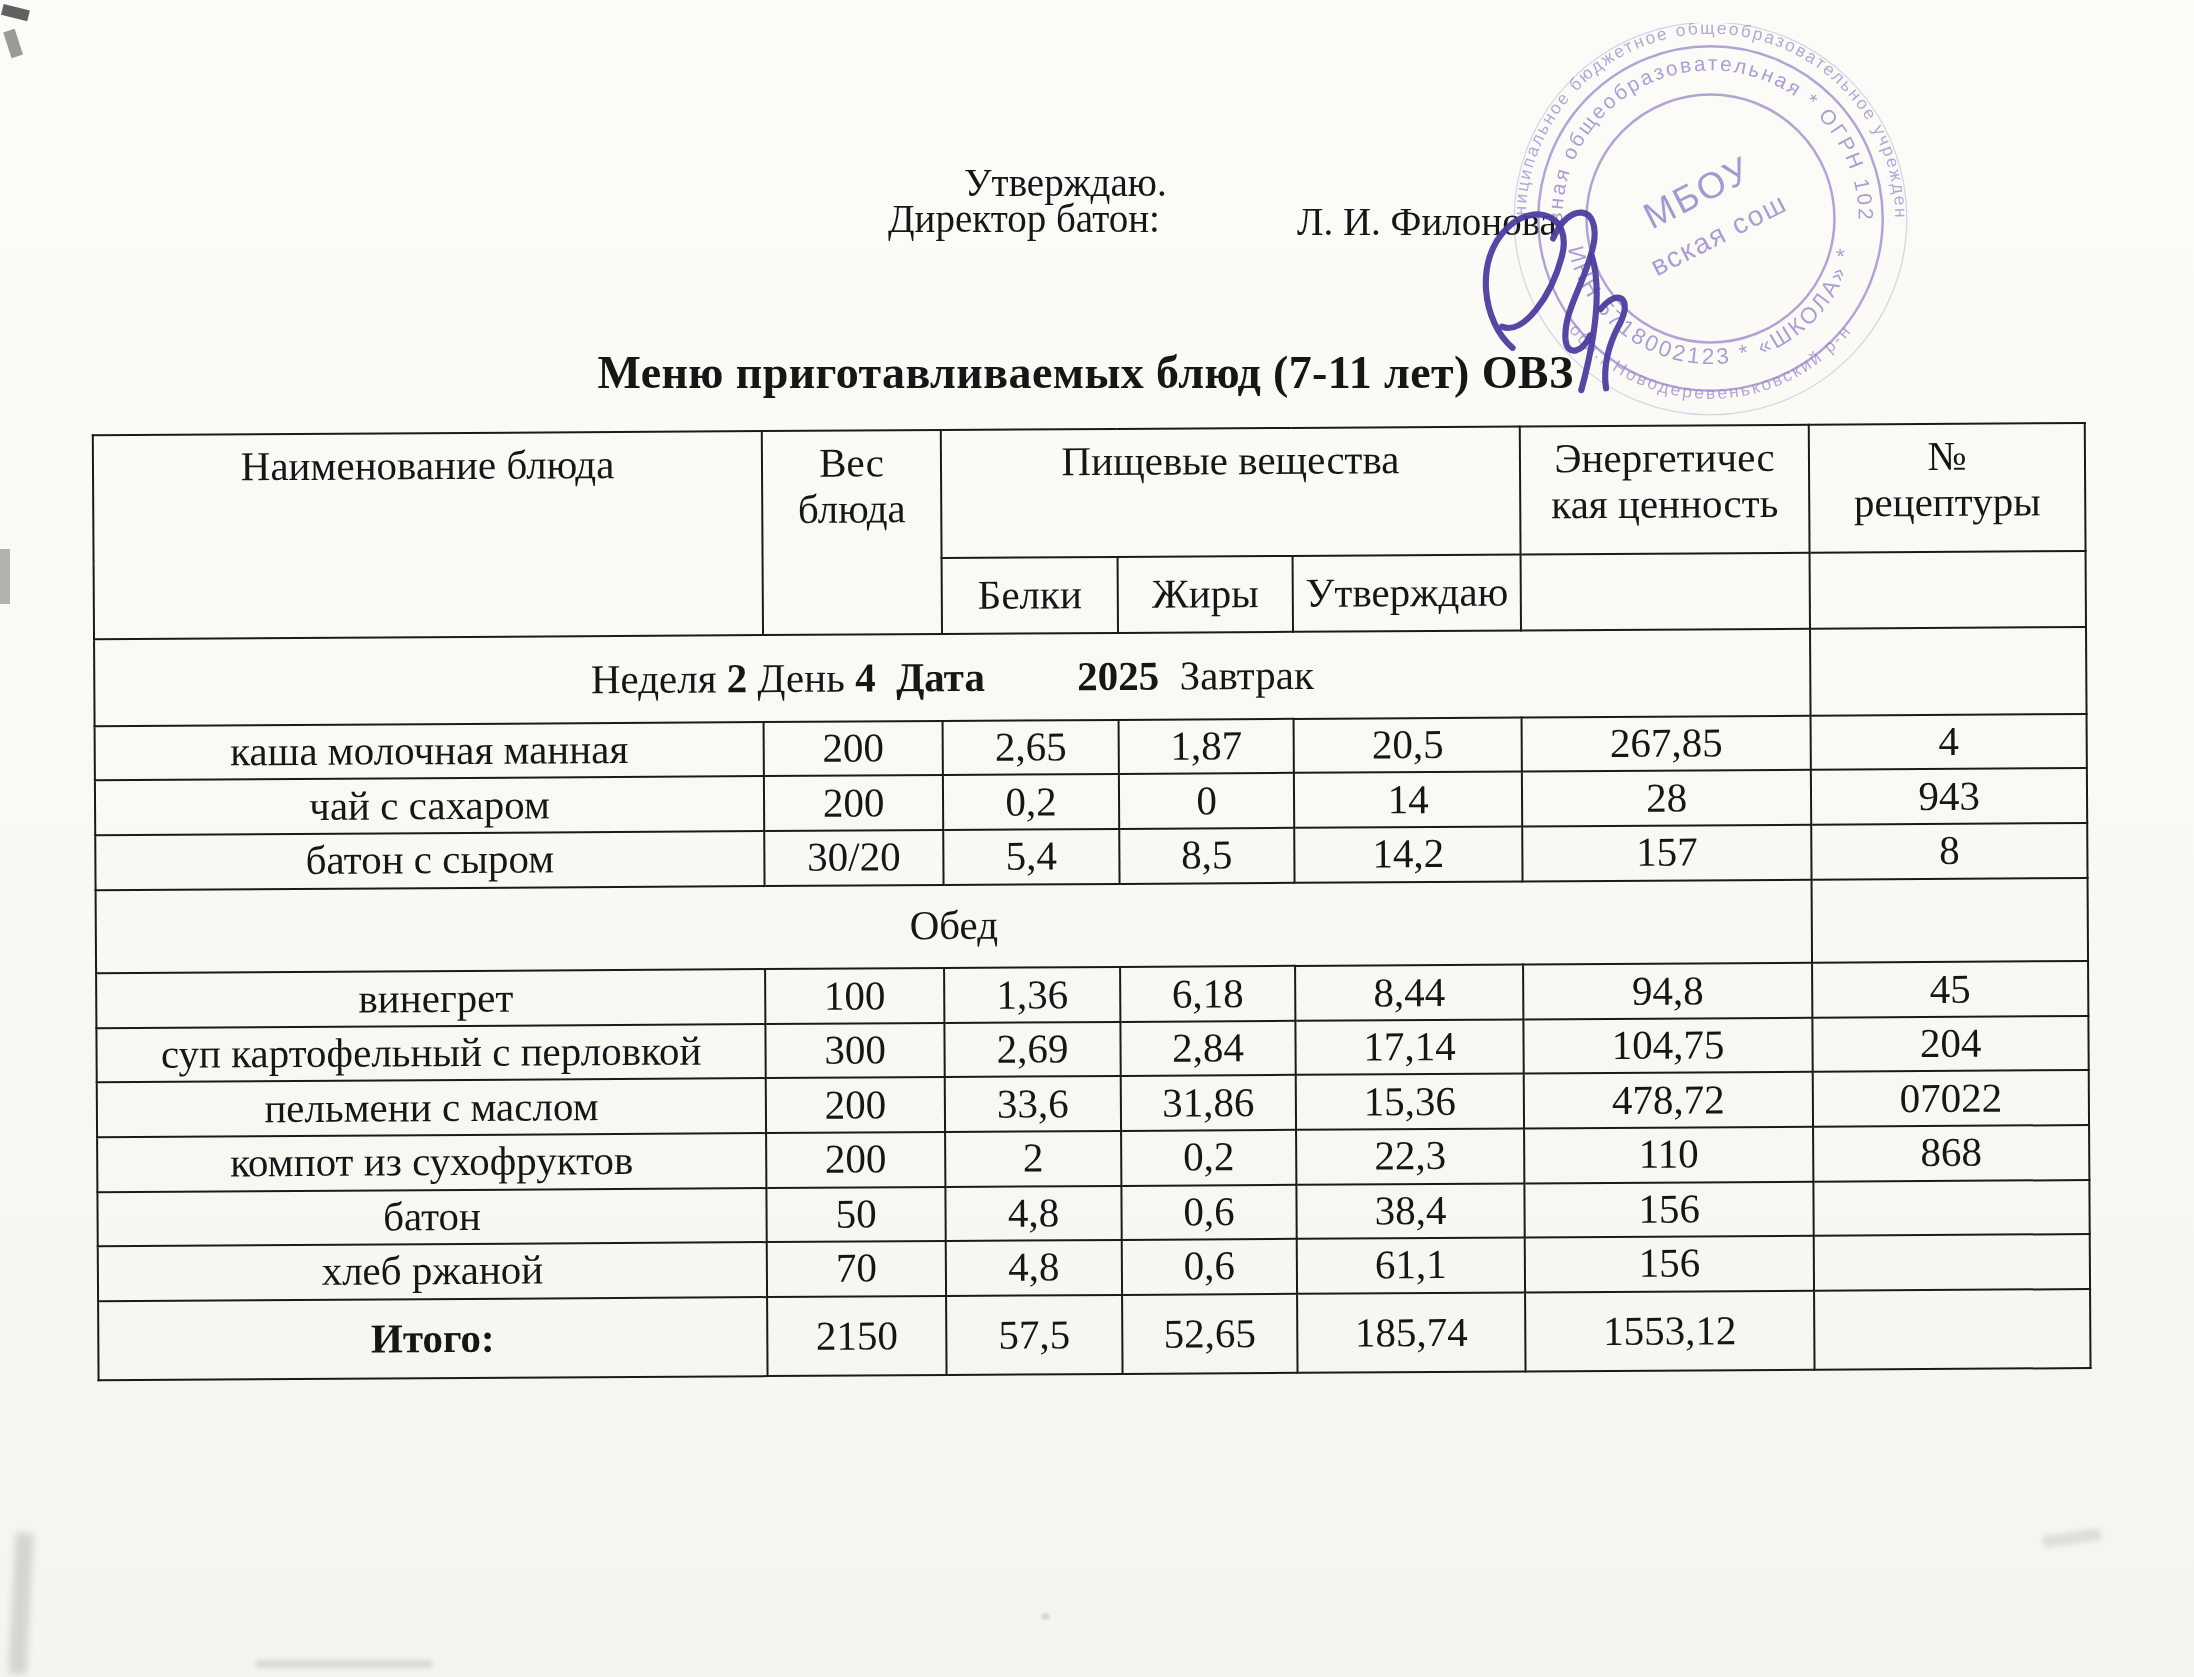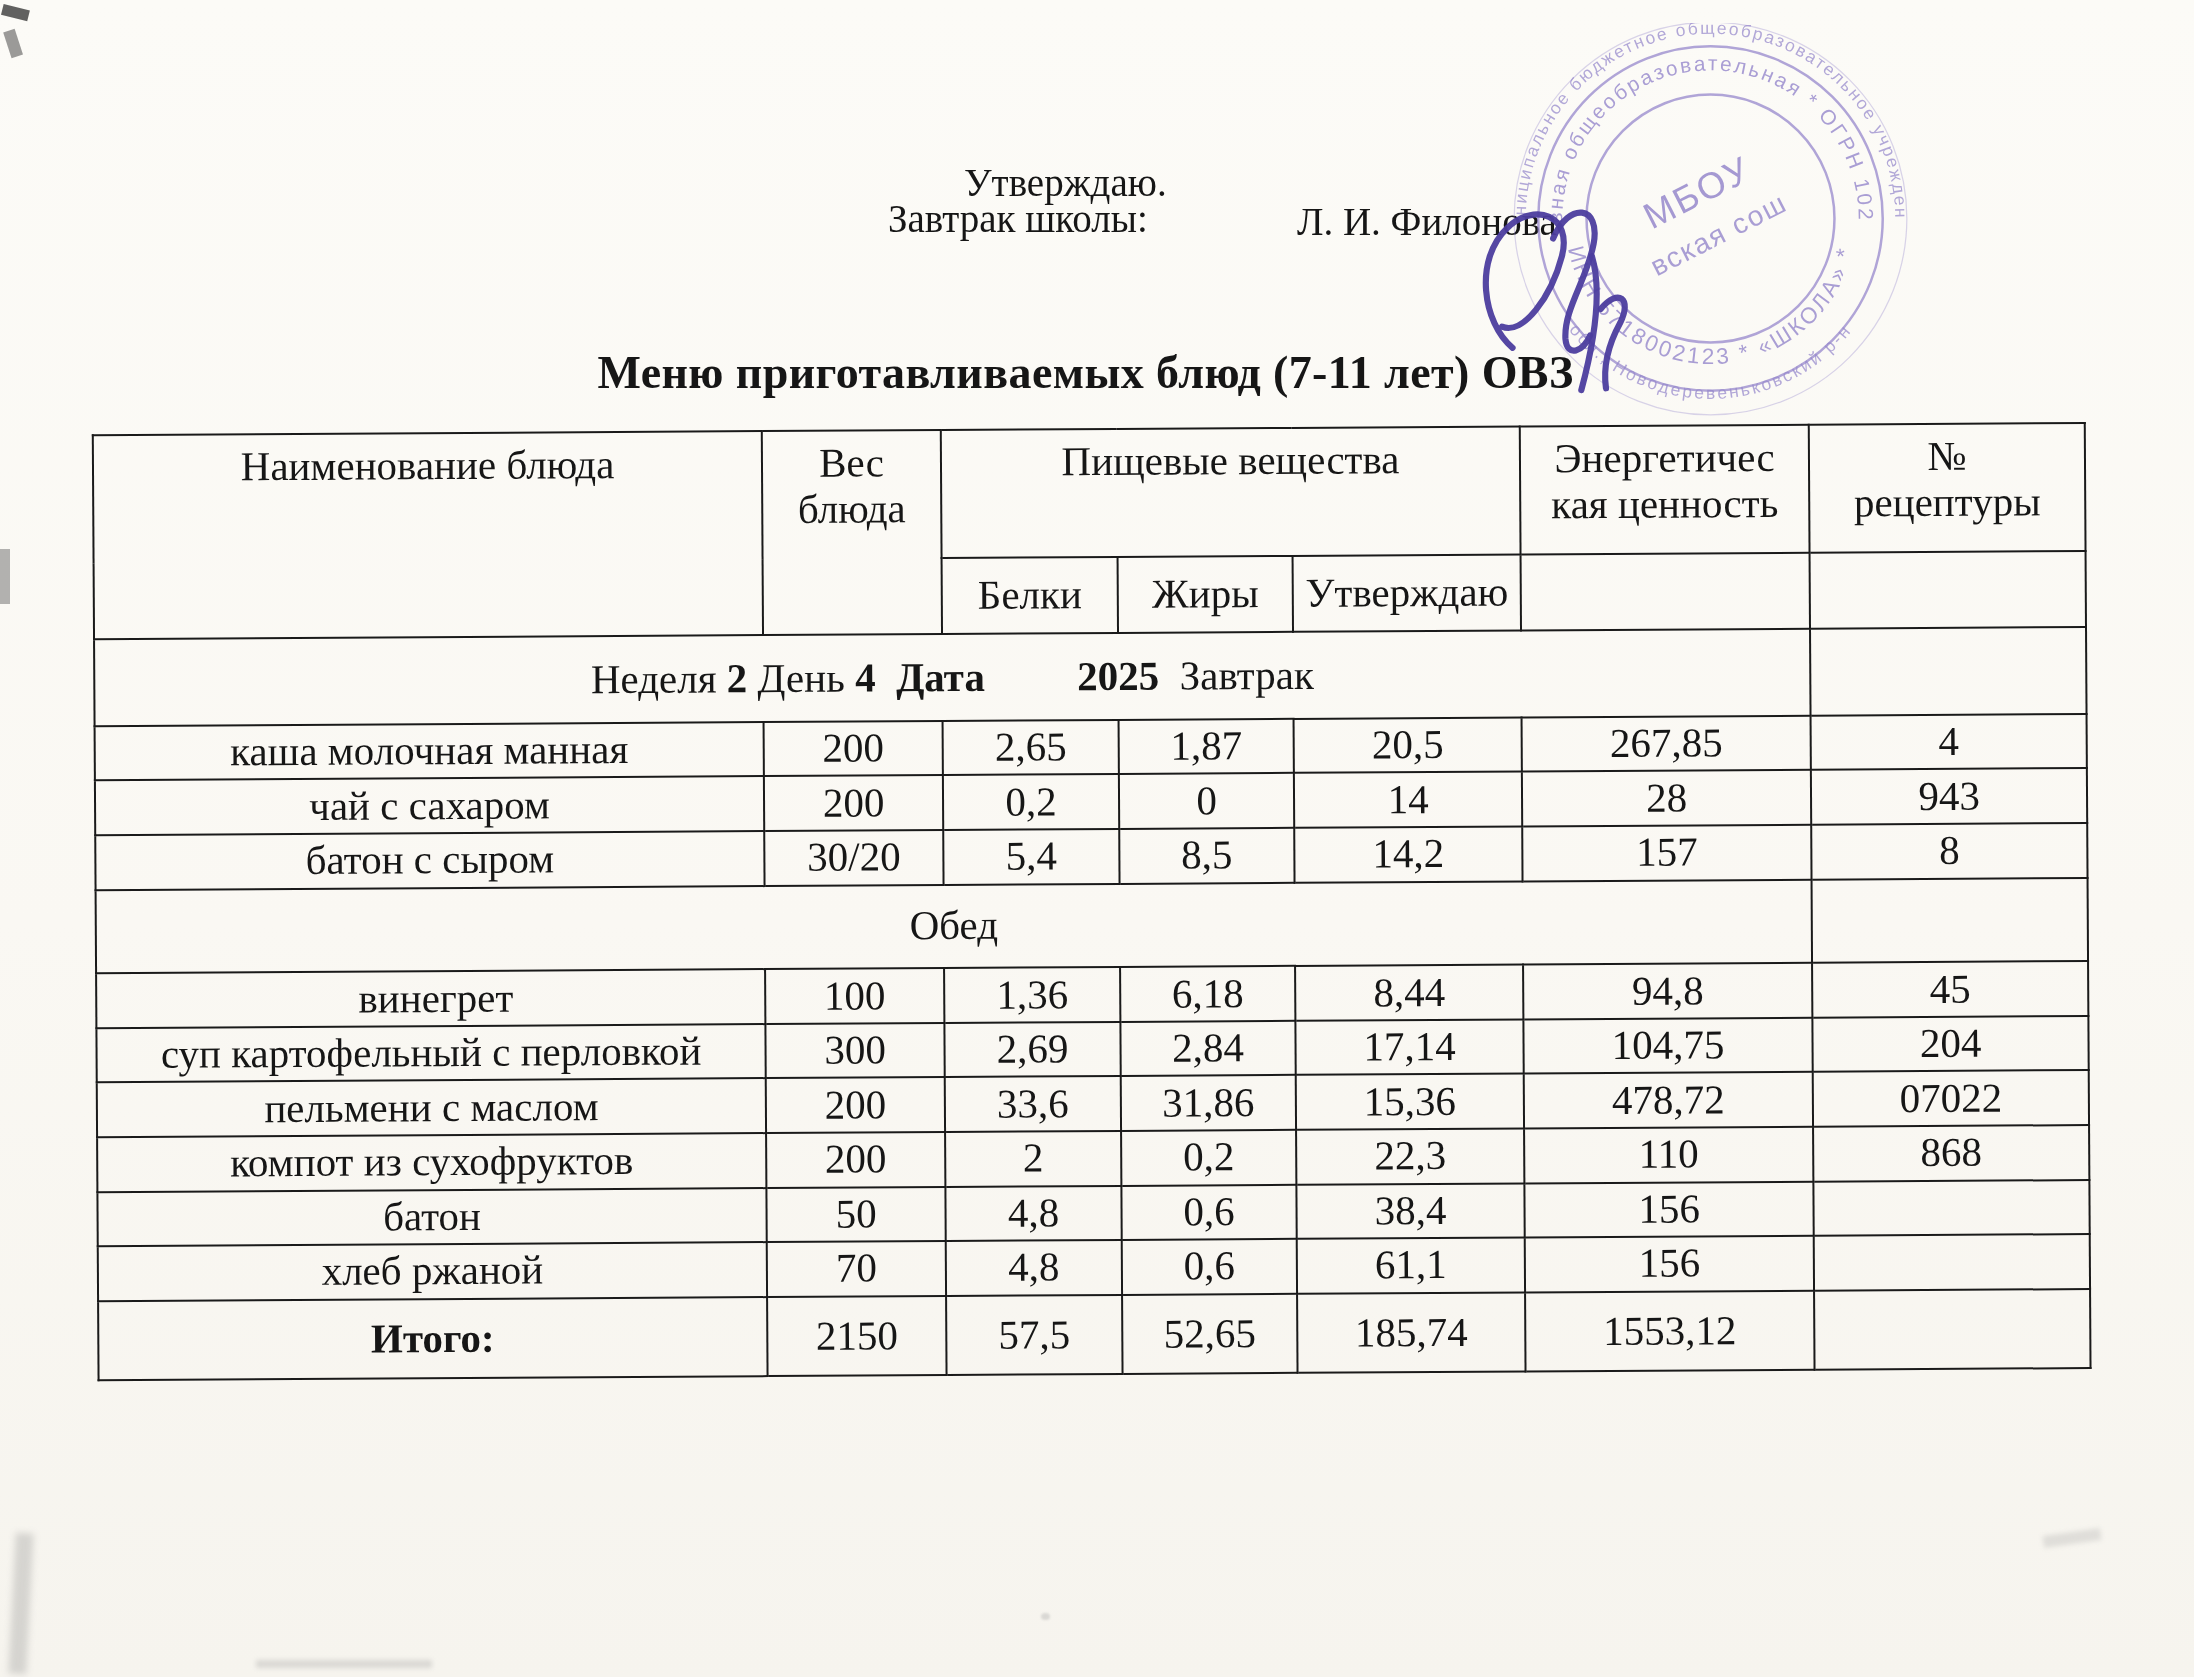--- a/index.html
+++ b/index.html
@@ -49,21 +49,21 @@
   .a3{left:0px;top:549px;width:9.7px;height:55px;opacity:.5;background:#6a6a6a;}
   .a4{left:12.4px;top:1533px;width:17.6px;height:141px;opacity:.3;background:#8a8a8a;filter:blur(3.5px);transform:rotate(3deg);}
   .a5{left:256px;top:1660px;width:176px;height:8px;opacity:.28;background:#909090;filter:blur(2.6px);}
   .a6{left:2043px;top:1532px;width:58px;height:12.4px;opacity:.25;background:#9a9a9a;filter:blur(2.6px);transform:rotate(-8deg);}
   .a7{left:1041px;top:1613px;width:8.8px;height:7px;opacity:.3;background:#999;border-radius:50%;filter:blur(0.9px);}
 </style>
 </head>
 <body>
 
 <div class="abs appr1">Утверждаю.</div>
-<div class="abs appr2">Завтрак школы:</div>
+<div class="abs appr2">Директор батон:</div>
 <div class="abs signer">Л. И. Филонова</div>
 
 <svg class="abs stamp" viewBox="0 0 500 500">
   <defs>
     <path id="p-ot" d="M 28,235 A 222,222 0 0 1 472,235"></path>
     <path id="p-ob" d="M 33,235 A 217,217 0 0 0 467,235"></path>
     <path id="p-mt" d="M 72,235 A 178,178 0 0 1 428,235"></path>
     <path id="p-mb" d="M 75,235 A 175,175 0 0 0 425,235"></path>
   </defs>
   <circle class="ring" cx="250" cy="235" r="236" stroke-width="1.5" opacity="0.35"></circle>

